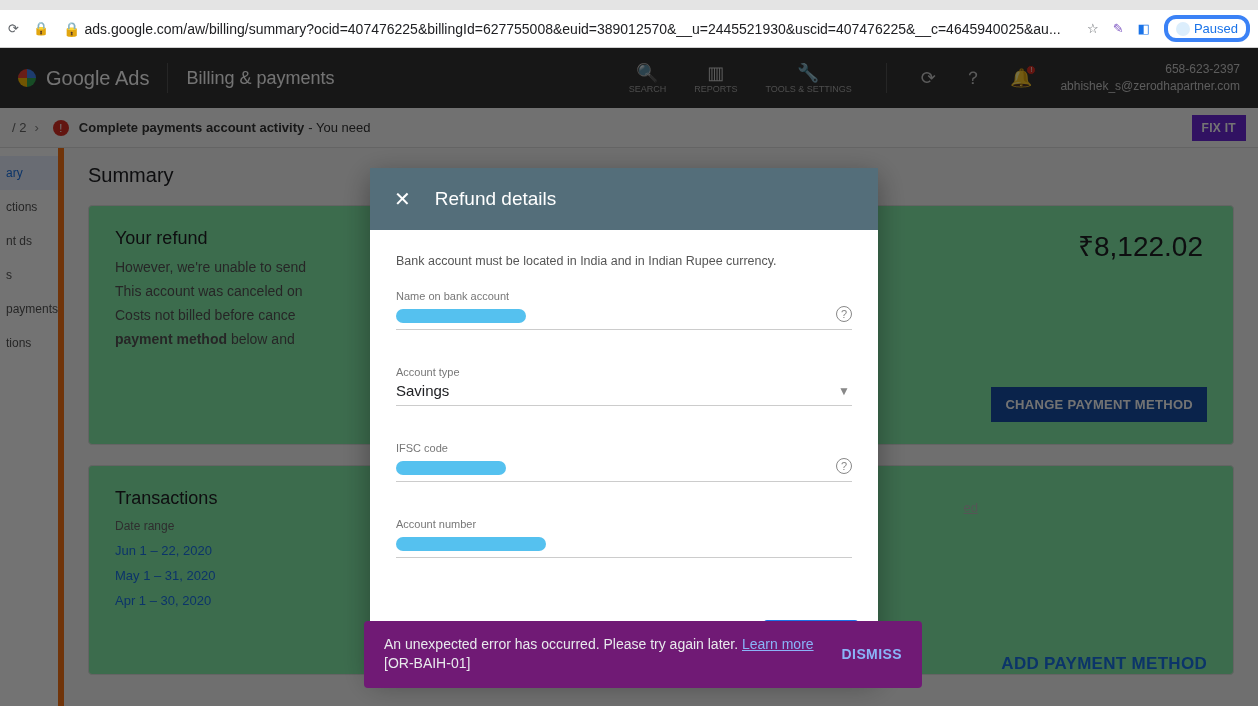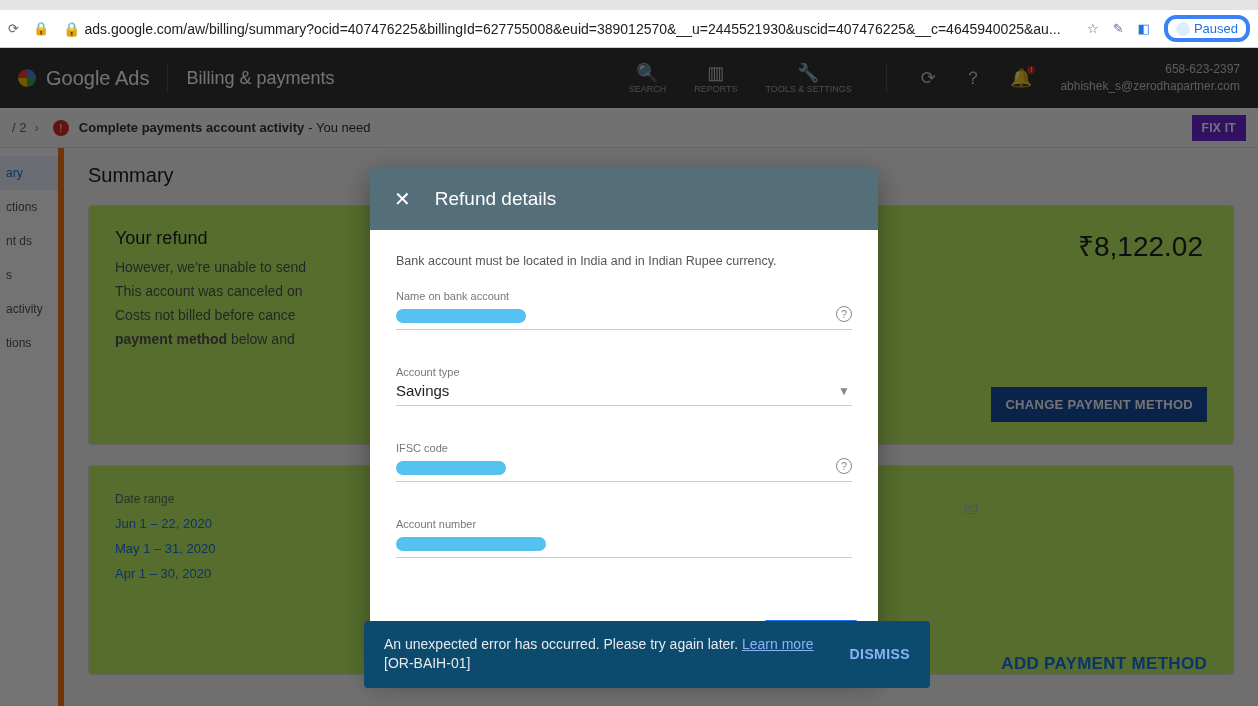--- a/index.html
+++ b/index.html
@@ -42,21 +42,21 @@
   .alertbar .erricon{ width:16px; height:16px; border-radius:50%; background:#d93025; color:#fff; font-size:11px; line-height:16px; text-align:center; margin-right:10px;}
   .alertbar .bold{ font-weight:bold; margin-right:4px;}
   .alertbar .fixit{ margin-left:auto; background:#6d28d9; color:#fff; padding:6px 10px; font-size:12px; font-weight:bold; letter-spacing:0.3px;}
 
   .below { display:flex; height: calc(100% - 100px);}
   .sidebar { width:64px; background:#fff; border-right:6px solid #f97316; padding-top:8px;}
   .sidebar .item{ font-size:12px; color:#555; padding:10px 6px; text-align:left; white-space:nowrap; overflow:hidden;}
   .sidebar .item.active{ color:#1a73e8; background:#e8f0fe;}
   .content { flex:1; padding: 16px 24px; overflow:auto;}
   .content h1.sum{ font-size:20px; font-weight:normal; color:#202124; margin-bottom:18px;}
-  .card{ background:#bef264; border:1px solid #ddd; border-radius:4px; padding:22px 26px; margin-bottom:20px; position:relative;}
+  .card{ background:#86efac; border:1px solid #ddd; border-radius:4px; padding:22px 26px; margin-bottom:20px; position:relative;}
   .card h2{ font-size:18px; color:#202124; font-weight:500; margin-bottom:10px;}
   .card .line{ color:#555; font-size:14px; margin-bottom:8px;}
   .card .bold{ font-weight:bold;}
   .card .amount{ position:absolute; right:30px; top:20px; font-size:28px; color:#202124;}
   .card .chg{ position:absolute; right:26px; bottom:22px; background:#174ea6; color:#fff; padding:10px 14px; font-size:13px; font-weight:bold; letter-spacing:0.3px;}
   .card .daterange{ font-size:12px; color:#666; margin:4px 0 10px;}
   .card .dlink{ display:block; color:#1a73e8; font-size:13px; margin:10px 0;}
   .card .addpm{ position:absolute; right:26px; bottom:0; color:#1a73e8; font-weight:bold; font-size:17px; letter-spacing:0.3px;}
 
   
@@ -70,21 +70,21 @@
   .field .lbl{ font-size:11px; color:#777;}
   .field .val{ font-size:15px; color:#202124; padding:4px 0 6px; border-bottom:1px solid #ccc;}
   .field .redact{ display:inline-block; height:14px; border-radius:8px; background:#55c1ef; vertical-align:middle;}
   .field .chev{ position:absolute; right:2px; bottom:8px; color:#888; font-size:12px; }
   .field .help{ position:absolute; right:0; bottom:8px; width:16px; height:16px; border:1.5px solid #888; border-radius:50%; color:#888; font-size:11px; line-height:14px; text-align:center;}
   .modal .actions{ padding:14px 20px 20px; display:flex; justify-content:space-between; gap:2px; align-items:center;}
   .modal .later{ color:#1a73e8; font-weight:bold; font-size:13.5px; letter-spacing:0.4px;}
   .modal .submit{ background:#1a73e8; color:#fff; font-weight:bold; padding:10px 20px; font-size:13.5px; letter-spacing:0.4px; border-radius:3px;}
 
   
-  .toast{ position:absolute; left:364px; bottom:18px; z-index:20; background:#0c4a6e; color:#e8eaed; border-radius:4px; padding:14px 20px; display:flex; align-items:center; gap:36px; min-width:520px;}
+  .toast{ position:absolute; left:364px; bottom:18px; z-index:20; background:#701a75; color:#e8eaed; border-radius:4px; padding:14px 20px; display:flex; align-items:center; gap:28px; min-width:520px;}
   .toast .msg{ font-size:14px; line-height:1.4;}
   .toast .msg a{ color:#8ab4f8; text-decoration:underline;}
   .toast .msg .code{ display:block; color:#e8eaed;}
   .toast .dismiss{ color:#8ab4f8; font-weight:bold; font-size:14px; letter-spacing:0.4px;}
 
   .ed{ position:absolute; right:280px; top:452px; color:#555; z-index:6;text-decoration:underline;}
 </style>
 </head>
 <body>
 
@@ -143,41 +143,42 @@
     <span> - You need</span>
     <span class="fixit">FIX IT</span>
   </div>
 
   <div class="below">
     <div class="sidebar">
       <div class="item active">ary</div>
       <div class="item">ctions</div>
       <div class="item">nt ds</div>
       <div class="item">s</div>
-      <div class="item">activity</div>
+      <div class="item">payments</div>
       <div class="item">tions</div>
     </div>
     <div class="content">
       <h1 class="sum">Summary</h1>
 
       <div class="card" style="height:240px;">
         <h2>Your refund</h2>
         <div class="line">
           <span>However, we're unable to send</span>
         </div>
         <div class="line">This account was canceled on</div>
         <div class="line">Costs not billed before cance</div>
         <div class="line">
           <span class="bold">payment method</span><span> below and</span>
         </div>
         <div class="amount">₹8,122.02</div>
         <div class="chg">CHANGE PAYMENT METHOD</div>
       </div>
 
       <div class="card" style="height:210px;">
+        <h2>Transactions</h2>
         <div class="daterange">Date range</div>
         <a class="dlink">Jun 1 – 22, 2020</a>
         <a class="dlink">May 1 – 31, 2020</a>
         <a class="dlink">Apr 1 – 30, 2020</a>
         <div class="addpm">ADD PAYMENT METHOD</div>
       </div>
     </div>
   </div>
 
   <span class="ed">ed</span>

